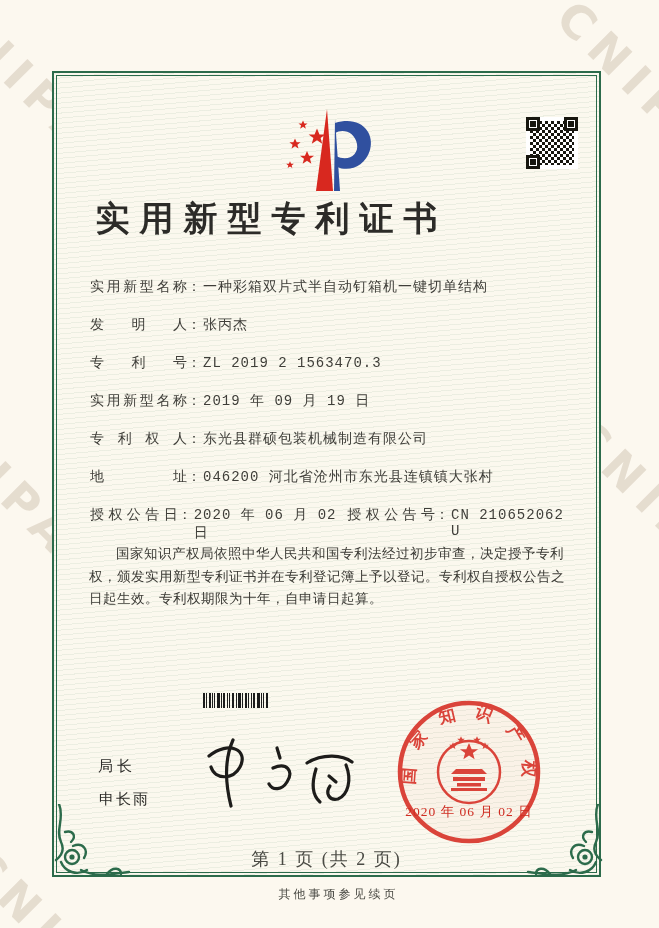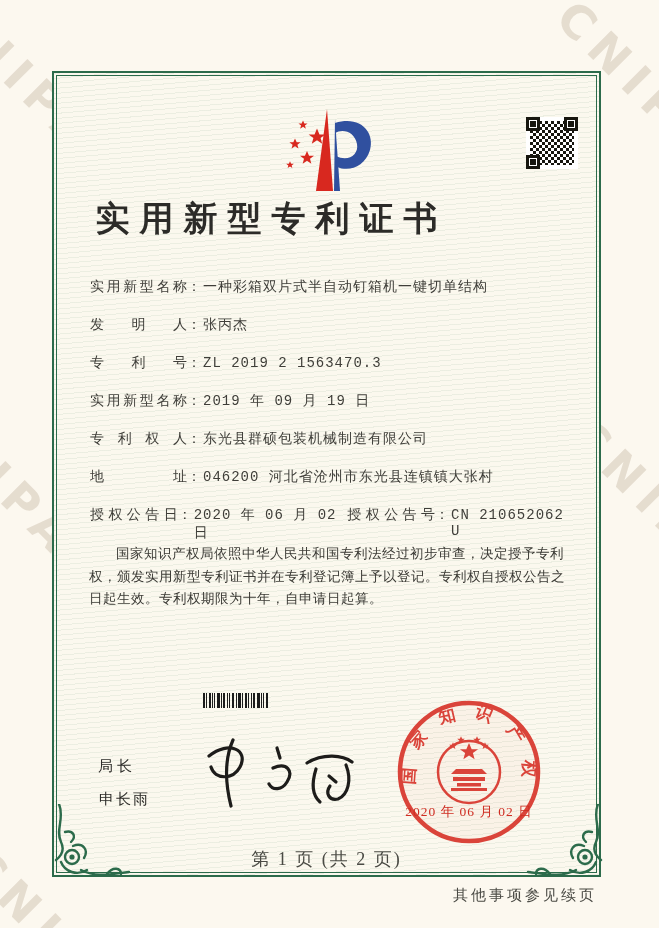--- a/index.html
+++ b/index.html
@@ -54,21 +54,21 @@
   .seal-date{left:339px;top:730px;width:152px;text-align:center;font-size:13.5px;
              color:#cf2d22;letter-spacing:1px;}
 
   .page-indicator{left:0;top:774px;width:545px;text-align:center;font-size:18px;
                   color:#4a4a44;letter-spacing:2px;}
 
   .orn{position:absolute;}
   .orn-left{left:-3px;top:731px;}
   .orn-right{left:472px;top:731px;transform:scaleX(-1);}
 
-  .continuation{left:52px;top:886px;width:545px;text-align:right;font-size:15px;
+  .continuation{left:66px;top:886px;width:545px;text-align:center;font-size:12px;
                 color:#4a4a44;letter-spacing:3px;}
 </style>
 </head>
 <body>
 
 <div class="page">
 
   <div class="wm" style="left:-34px;top:-16px;">CNIPA</div>
   <div class="wm" style="left:584px;top:-10px;">CNIPA</div>
   <div class="wm" style="left:-56px;top:386px;">CNIPA</div>

